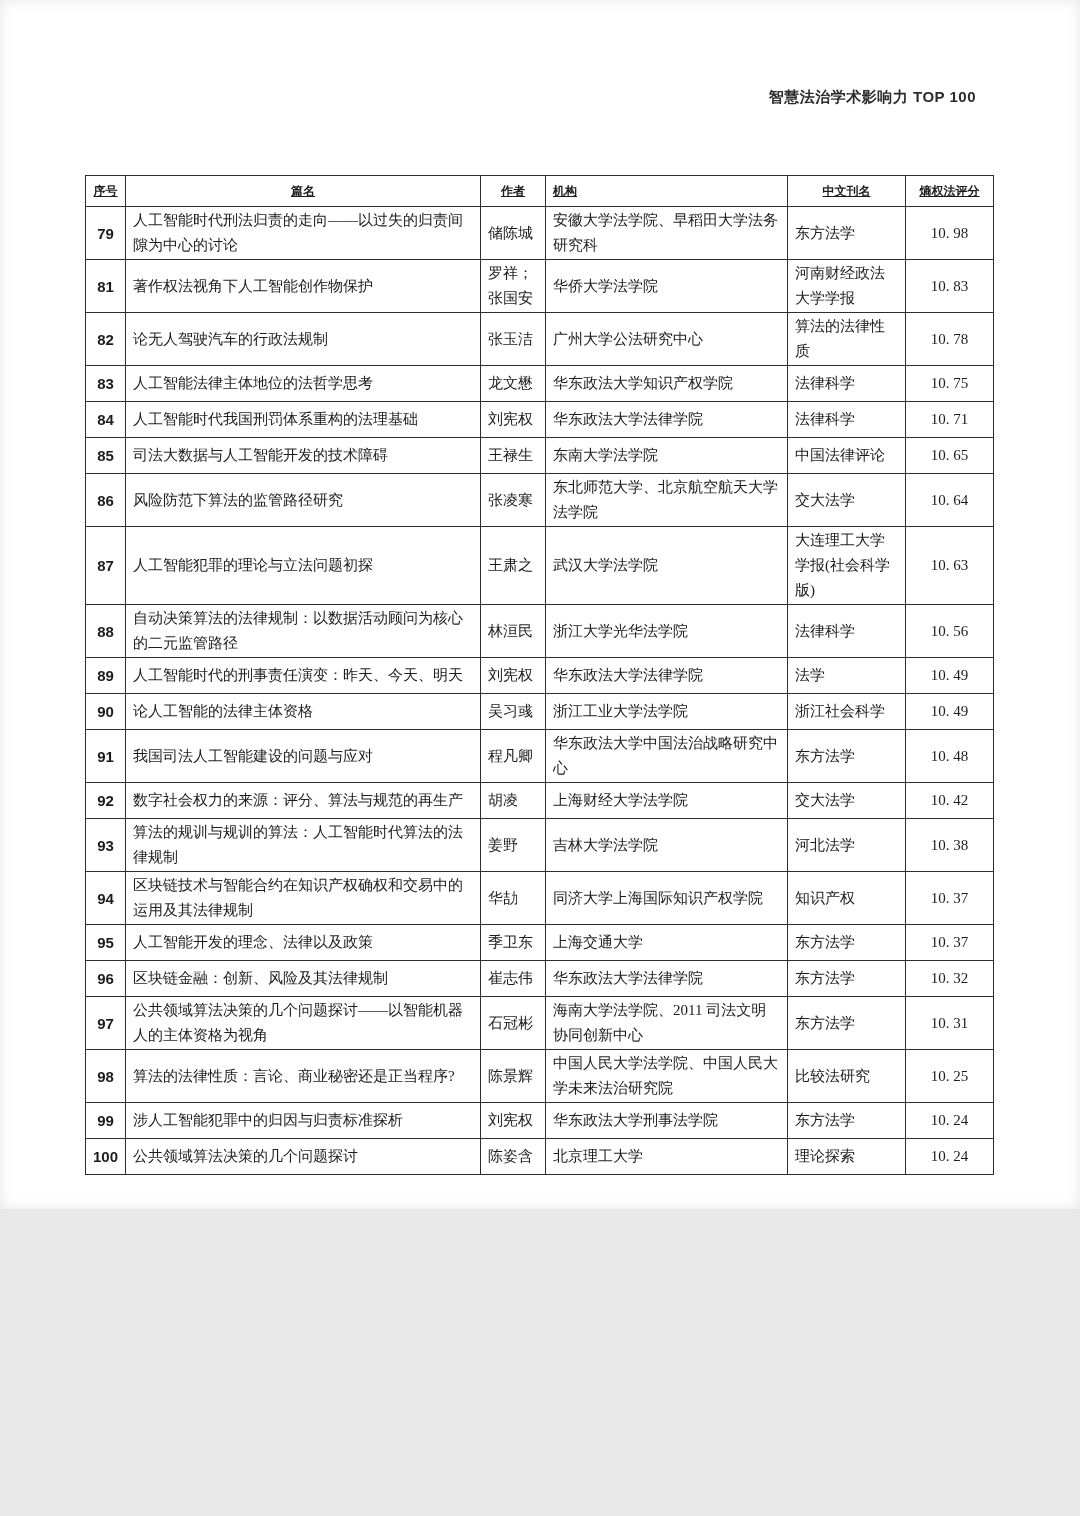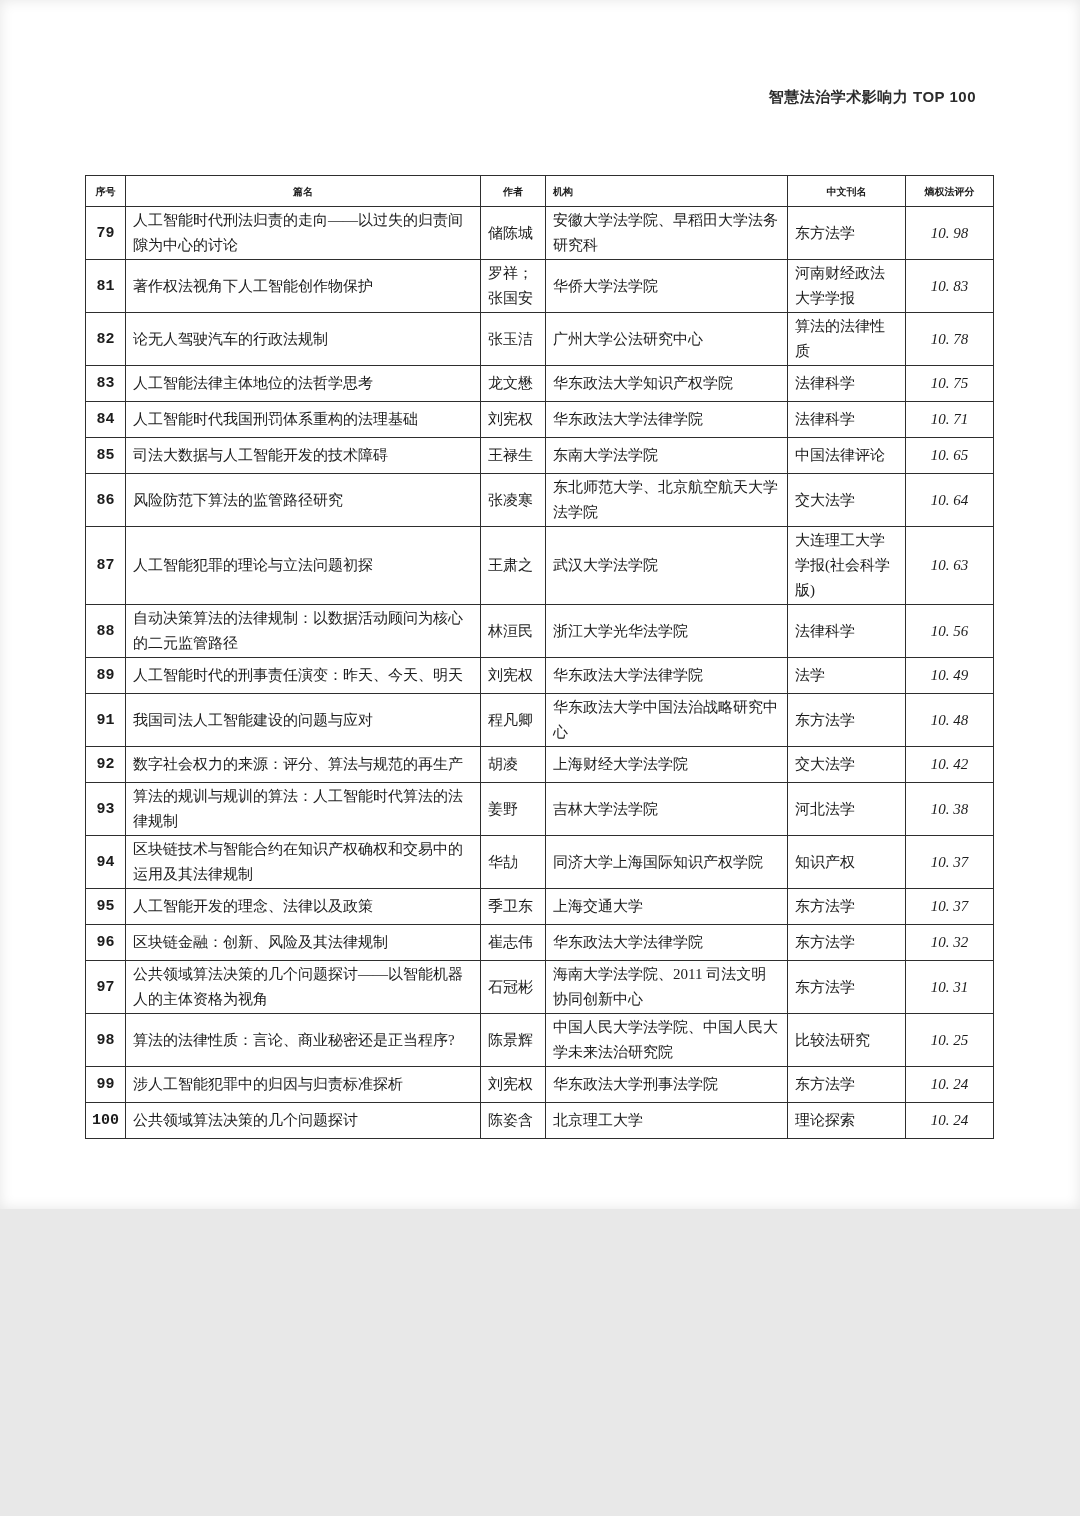--- a/index.html
+++ b/index.html
@@ -43,37 +43,37 @@
     border:1px solid #2e2e2e;
     vertical-align:middle;
     line-height:25px;
     padding:1px 7px;
     overflow:hidden;
   }
   th{
     height:28px;
     font-weight:bold;
     text-align:center;
-    font-size:10px;
+    font-size:12px;
     padding:1px 4px;
+    text-decoration:underline;
   }
   th.h-inst{text-align:left;padding-left:7px;}
   td{height:33px;}
   td.c-no{
     text-align:center;
     font-weight:bold;
     padding:1px 2px;
-    font-family:Liberation Mono, monospace;
+    font-family:Liberation Sans, sans-serif;
   }
   td.c-title,td.c-author,td.c-inst,td.c-journal{text-align:left;}
   td.c-score{
     text-align:center;
     padding:1px 2px;
     white-space:nowrap;
-    font-style:italic;
   }
   .doc-footer{
     position:absolute;
     top:1383px;left:0;
     width:100%;
     text-align:center;
     font-size:15px;
     color:#7f1d1d;
     letter-spacing:2px;
   }
@@ -180,20 +180,28 @@
           </tr>
           <tr>
             <td class="c-no">89</td>
             <td class="c-title">人工智能时代的刑事责任演变：昨天、今天、明天</td>
             <td class="c-author">刘宪权</td>
             <td class="c-inst">华东政法大学法律学院</td>
             <td class="c-journal">法学</td>
             <td class="c-score">10. 49</td>
           </tr>
           <tr>
+            <td class="c-no">90</td>
+            <td class="c-title">论人工智能的法律主体资格</td>
+            <td class="c-author">吴习彧</td>
+            <td class="c-inst">浙江工业大学法学院</td>
+            <td class="c-journal">浙江社会科学</td>
+            <td class="c-score">10. 49</td>
+          </tr>
+          <tr>
             <td class="c-no">91</td>
             <td class="c-title">我国司法人工智能建设的问题与应对</td>
             <td class="c-author">程凡卿</td>
             <td class="c-inst">华东政法大学中国法治战略研究中心</td>
             <td class="c-journal">东方法学</td>
             <td class="c-score">10. 48</td>
           </tr>
           <tr>
             <td class="c-no">92</td>
             <td class="c-title">数字社会权力的来源：评分、算法与规范的再生产</td>

